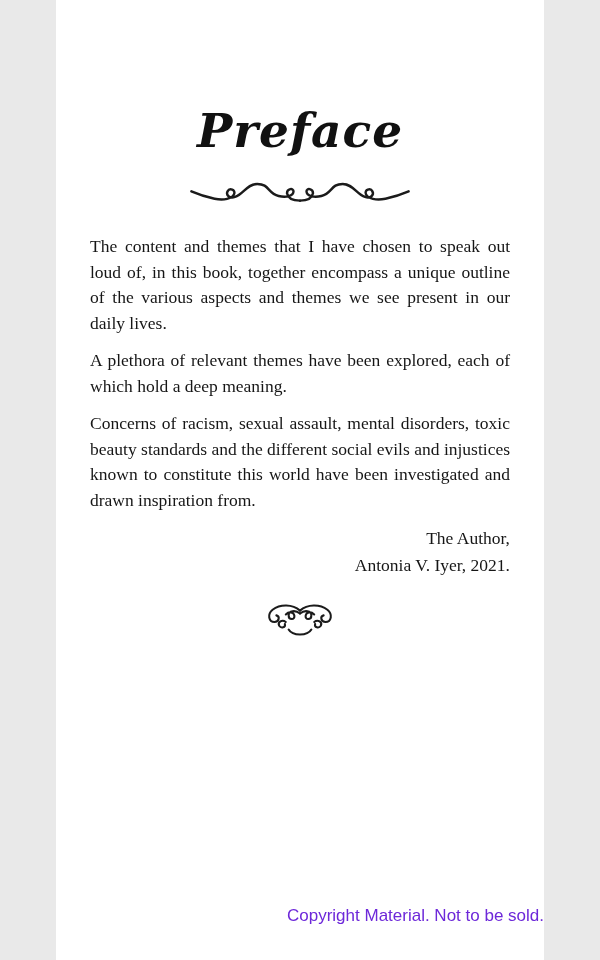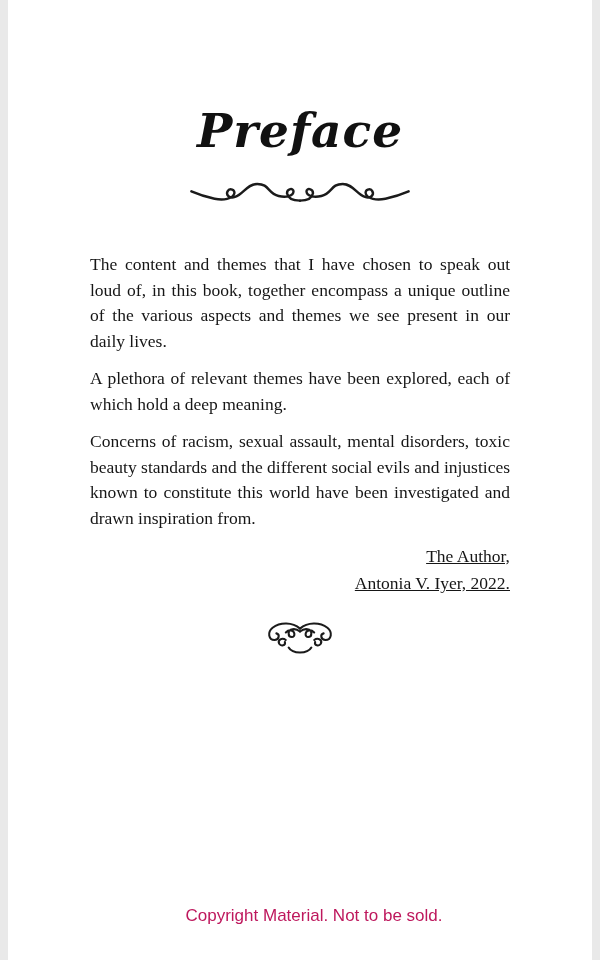--- a/index.html
+++ b/index.html
@@ -1,18 +1,18 @@
 <!DOCTYPE html>
 <html><head>
 <meta charset="utf-8">
 <style>
   html, body { margin: 0; padding: 0; background: #e9e9e9; }
   .page {
     position: relative;
-    width: 584px;
+    width: 488px;
     height: 960px;
     margin: 0 auto;
     background: #ffffff;
     color: #161616;
     overflow: hidden;
   }
   .title {
     margin: 102px 0 0 0;
     text-align: center;
     font-family: "DejaVu Serif", serif;
@@ -24,56 +24,55 @@
     color: #111111;
   }
   .divider {
     display: block;
     width: 228px;
     height: 52px;
     margin: 10px auto 0 auto;
   }
   .body-block {
     width: 420px;
-    margin: 30px auto 0 auto;
+    margin: 12px auto 0 auto;
     font-family: "Liberation Serif", "DejaVu Serif", serif;
     font-size: 17.5px;
     line-height: 25.5px;
     color: #161616;
   }
   .body-block p {
     margin: 0 0 12px 0;
     text-align: justify;
     text-justify: inter-word;
   }
   .signature {
     width: 420px;
     margin: 12px auto 0 auto;
     font-family: "Liberation Serif", "DejaVu Serif", serif;
     font-size: 17.5px;
     line-height: 27px;
     text-align: right;
     color: #161616;
-    text-decoration: underline;
   }
   .ornament {
     display: block;
     width: 104px;
     height: 50px;
     margin: 18px auto 0 auto;
   }
   .footer {
     position: absolute;
     left: 0;
     right: 0;
     bottom: 34px;
-    text-align: center;
+    text-align: right;
     font-family: "Liberation Sans", "DejaVu Sans", sans-serif;
     font-size: 17px;
-    color: #be185d;
+    color: #6d28d9;
     padding-left: 28px;
   }
 </style>
 </head>
 <body>
 
 <div class="page">
 
   <h1 class="title">Preface</h1>
 
@@ -95,21 +94,21 @@
   </svg>
 
   <main class="body-block">
     <p>The content and themes that I have chosen to speak out loud of, in this book, together encompass a unique outline of the various aspects and themes we see present in our daily lives.</p>
     <p>A plethora of relevant themes have been explored, each of which hold a deep meaning.</p>
     <p>Concerns of racism, sexual assault, mental disorders, toxic beauty standards and the different social evils and injustices known to constitute this world have been investigated and drawn inspiration from.</p>
   </main>
 
   <div class="signature">
     <div>The Author,</div>
-    <div>Antonia V. Iyer, 2022.</div>
+    <div>Antonia V. Iyer, 2021.</div>
   </div>
 
   <svg class="ornament" viewBox="0 0 110 52" fill="none" xmlns="http://www.w3.org/2000/svg" aria-hidden="true">
     <defs>
       <g id="ornHalf" stroke="#1b1b1b" stroke-width="2.2" stroke-linecap="round" fill="none">
         <path d="M55,14 C 63,7 76,7 84,13 C 90,18 88,26 82,26 C 77,26 76,20 80,19"></path>
         <path d="M55,17 C 60,13 67,14 67,19 C 67,24 60,24 61,19 C 62,15 67,15 70,18"></path>
         <path d="M70,26 C 74,23 79,26 77,30 C 75,33 70,32 71,28"></path>
       </g>
     </defs>

